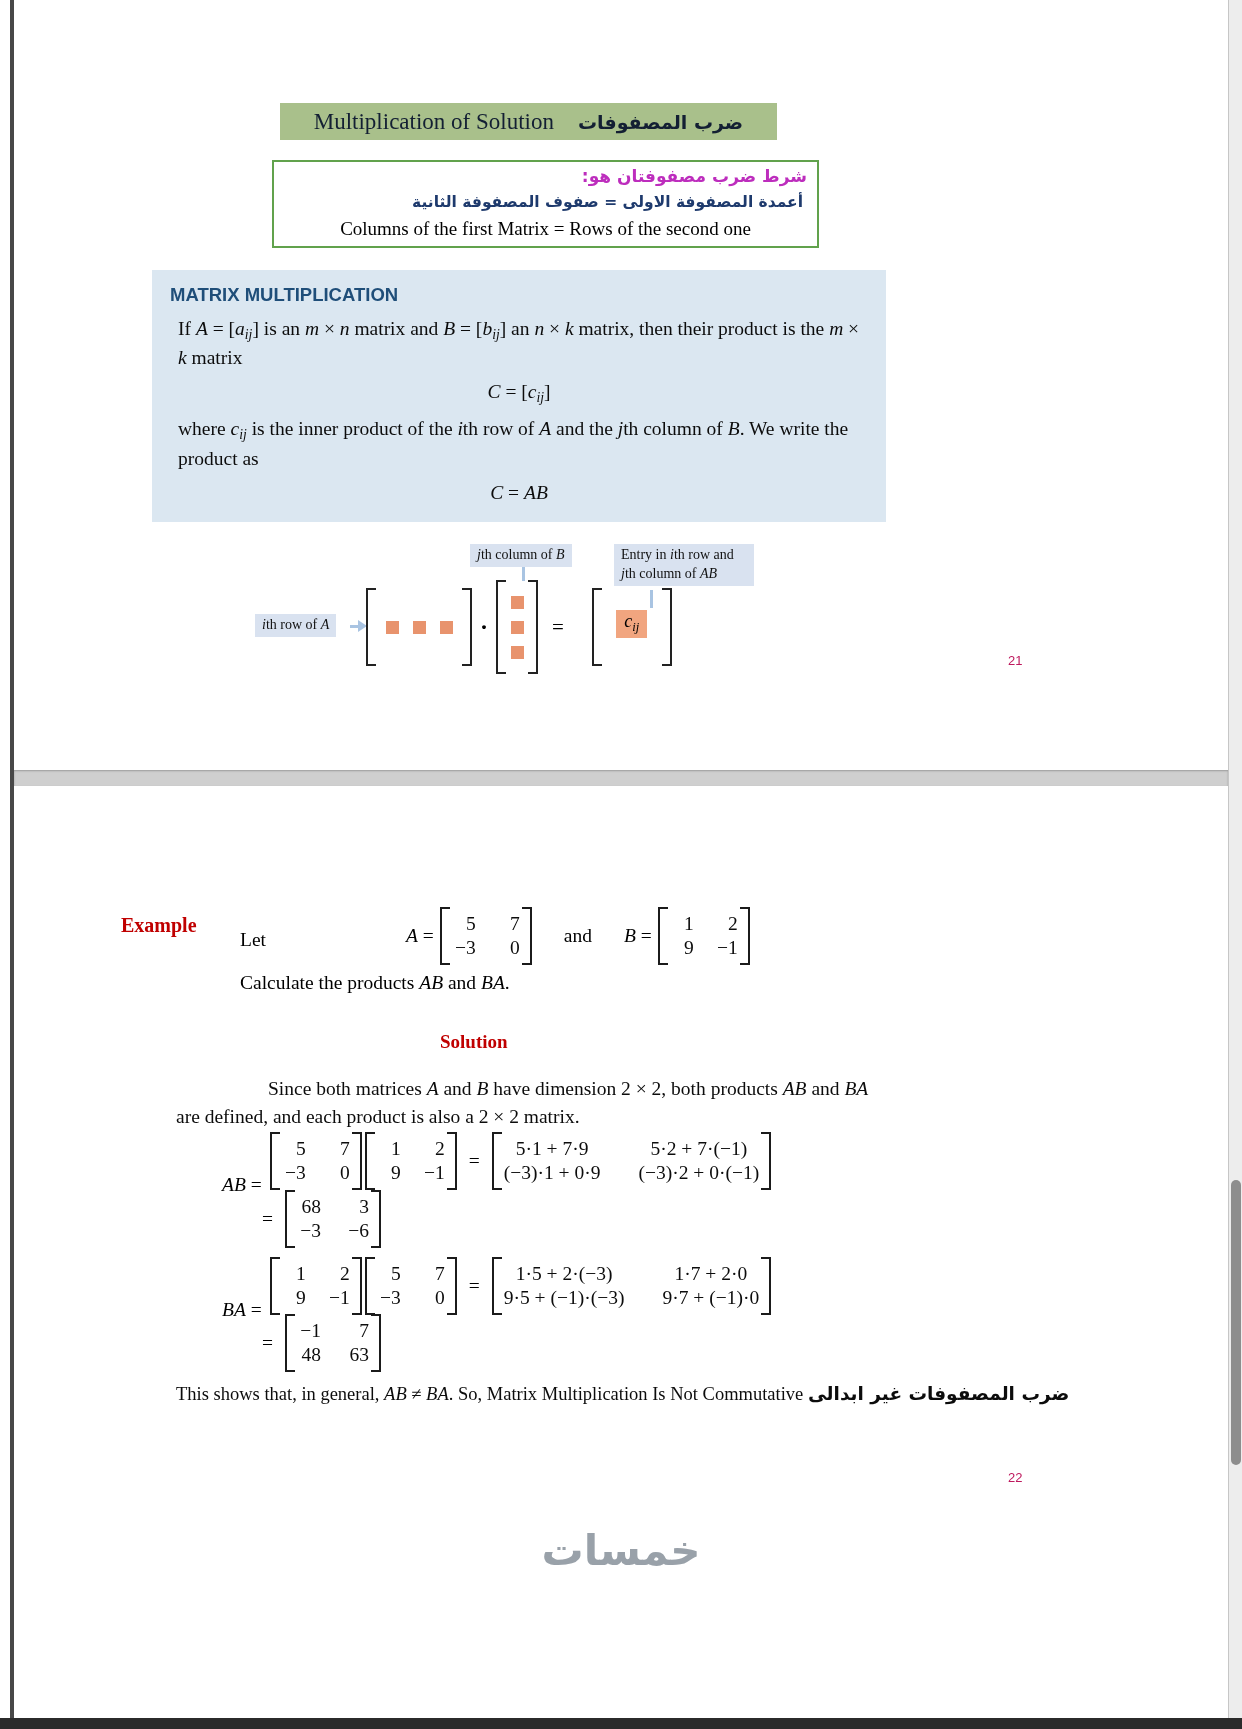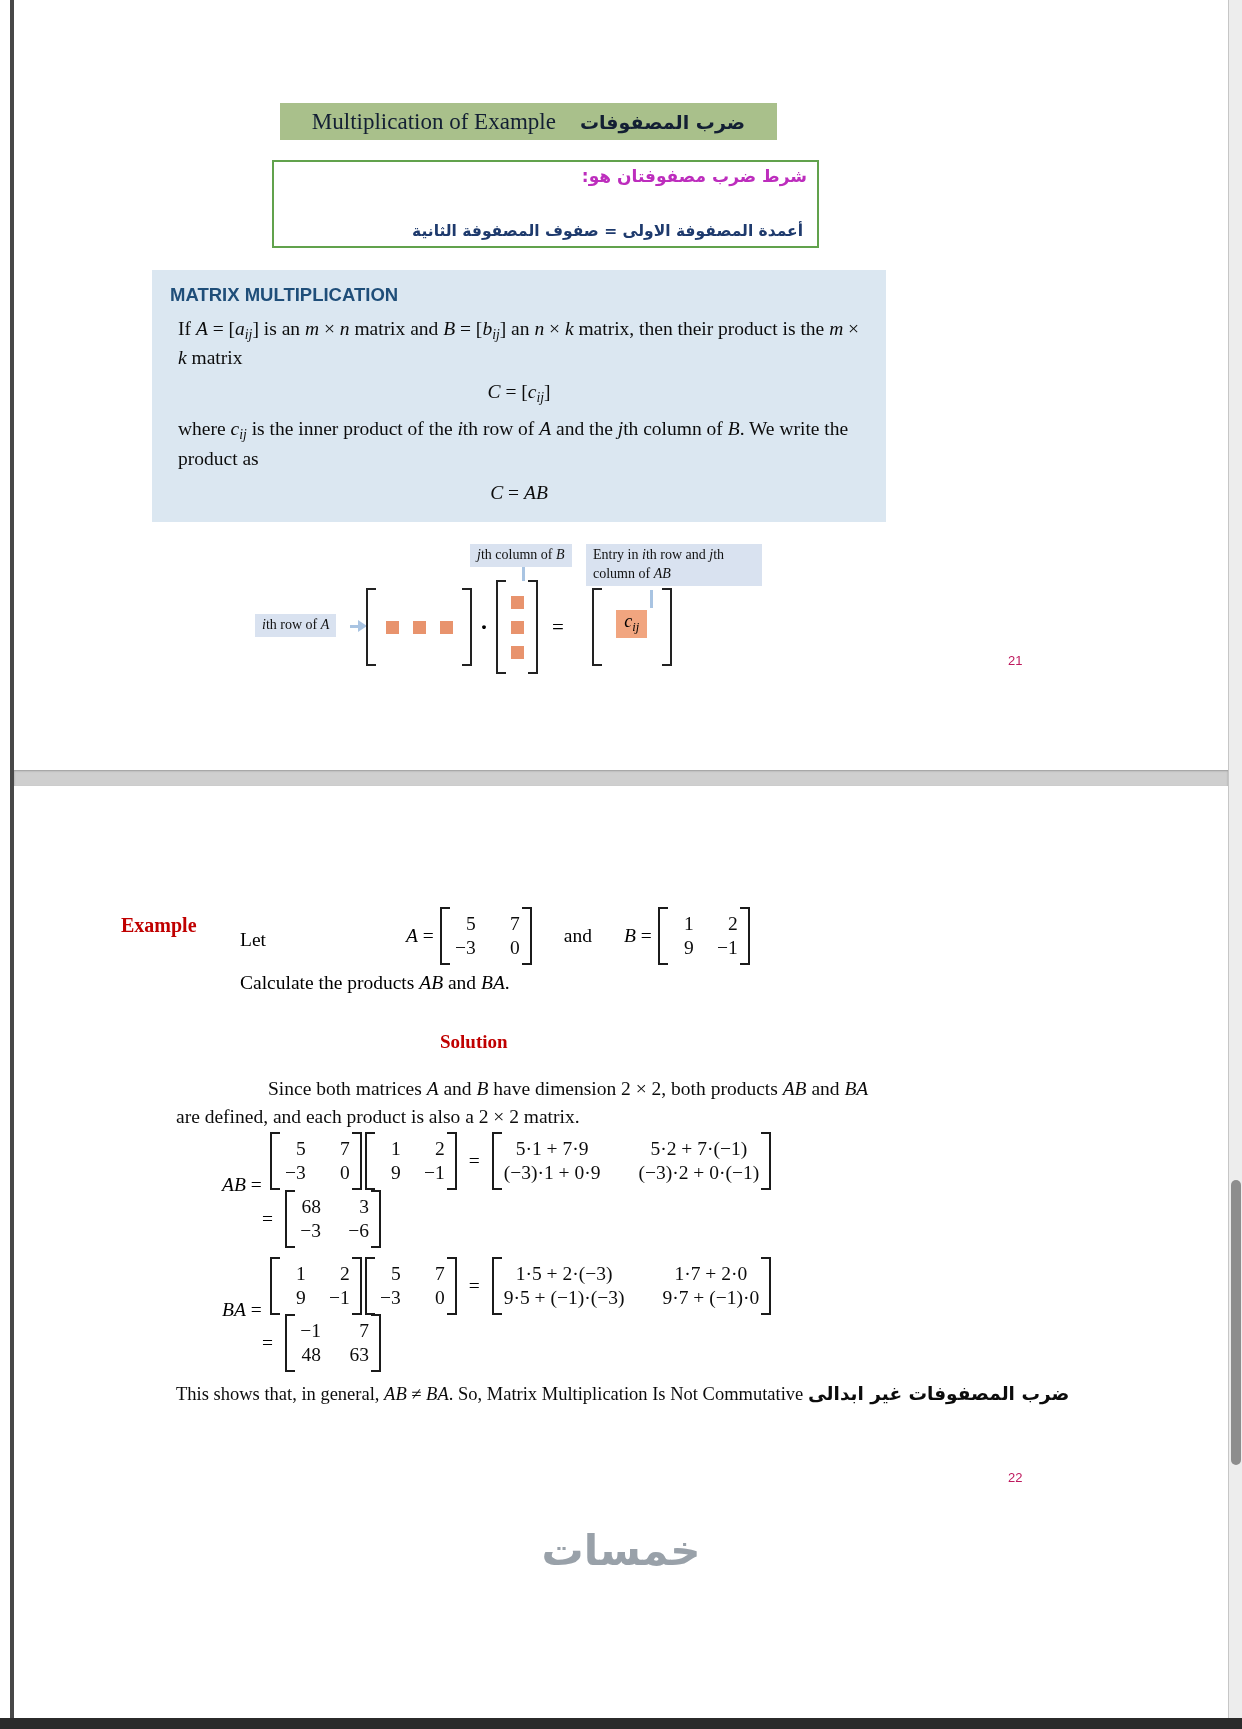--- a/index.html
+++ b/index.html
@@ -31,21 +31,21 @@
   .cond-en { text-align:center; font-size:19px; color:#000; }
 
   .def-box { position:absolute; left:138px; top:270px; width:734px; background:#dbe7f1; padding:14px 18px 18px; }
   .def-heading { font-family:"Liberation Sans", sans-serif; font-weight:bold; font-size:18.5px; color:#1f4e79; }
   .def-p { font-size:19.5px; line-height:1.38; margin-top:10px; color:#0c0c0c;margin-left:8px; }
   .def-f { text-align:center; font-size:19.5px; margin-top:9px; color:#0c0c0c; }
 
   .diagram { position:absolute; left:0; top:538px; width:100%; height:150px; }
   .dlabel { position:absolute; background:#d9e2f0; padding:2px 7px; font-size:14px; color:#111; line-height:1.35; }
   .lbl-col { left:456px; top:6px; }
-  .lbl-entry { left:572px; top:6px; width:176px; }
+  .lbl-entry { left:600px; top:6px; width:140px; }
   .lbl-row { left:241px; top:76px; }
   .conn { position:absolute; background:#a9c4e2; }
   .conn-row { left:336px; top:87px; width:10px; height:3px; }
   .arrowhead { position:absolute; left:344px; top:82px; width:0; height:0;
                border-left:9px solid #a9c4e2; border-top:6px solid transparent; border-bottom:6px solid transparent; }
   .conn-col { left:508px; top:29px; width:3px; height:14px; }
   .conn-entry { left:636px; top:52px; width:3px; height:18px; }
 
   .mrow { position:absolute; left:352px; top:42px; height:94px; display:flex; align-items:center; }
   .bmx { position:relative; display:flex; align-items:center; justify-content:center; }
@@ -103,27 +103,28 @@
 </style>
 </head>
 <body>
 
 <div class="stage">
   <div class="content">
 
     <section class="page page1">
 
       <div class="title-box">
-        <span class="title-en">Multiplication of Example</span>
+        <span class="title-en">Multiplication of Solution</span>
         <span class="title-ar">ضرب المصفوفات</span>
       </div>
 
       <div class="cond-box">
         <div class="cond-ar1">شرط ضرب مصفوفتان هو:</div>
         <div class="cond-ar2">أعمدة المصفوفة الاولى = صفوف المصفوفة الثانية</div>
+        <div class="cond-en">Columns of the first Matrix = Rows of the second one</div>
       </div>
 
       <div class="def-box">
         <div class="def-heading">MATRIX MULTIPLICATION</div>
         <p class="def-p"><span>If </span><span class="sg-i">A</span><span> = [</span><span class="sg-i">a</span><span class="sg-i sg-sub">ij</span><span>] is an </span><span class="sg-i">m</span><span> × </span><span class="sg-i">n</span><span> matrix and </span><span class="sg-i">B</span><span> = [</span><span class="sg-i">b</span><span class="sg-i sg-sub">ij</span><span>] an </span><span class="sg-i">n</span><span> × </span><span class="sg-i">k</span><span> matrix, then their product is the </span><span class="sg-i">m</span><span> × </span><span class="sg-i">k</span><span> matrix</span></p>
         <div class="def-f"><span class="sg-i">C</span><span> = [</span><span class="sg-i">c</span><span class="sg-i sg-sub">ij</span><span>]</span></div>
         <p class="def-p"><span>where </span><span class="sg-i">c</span><span class="sg-i sg-sub">ij</span><span> is the inner product of the </span><span class="sg-i">i</span><span>th row of </span><span class="sg-i">A</span><span> and the </span><span class="sg-i">j</span><span>th column of </span><span class="sg-i">B</span><span>. We write the product as</span></p>
         <div class="def-f"><span class="sg-i">C</span><span> = </span><span class="sg-i">AB</span></div>
       </div>
 

